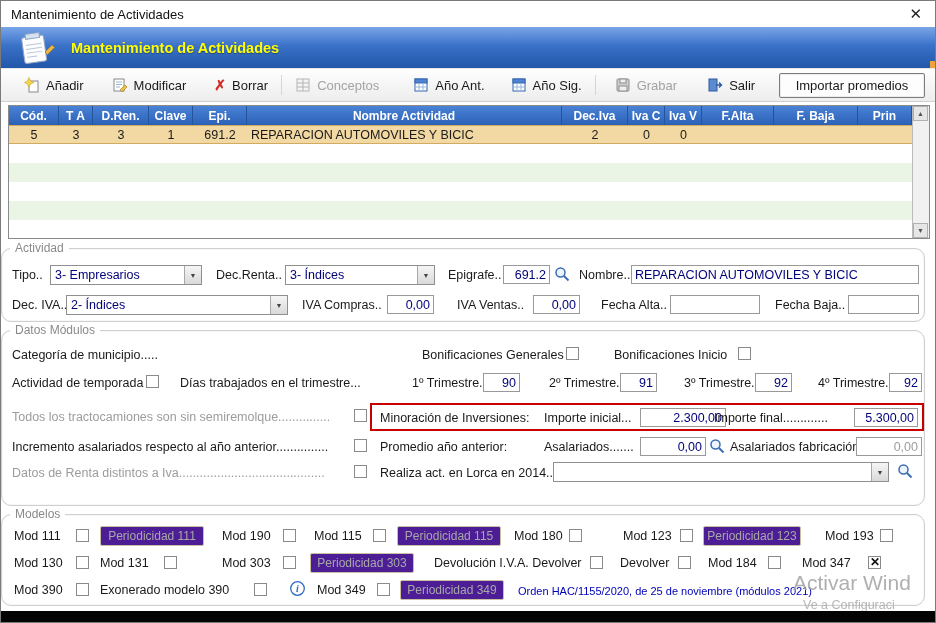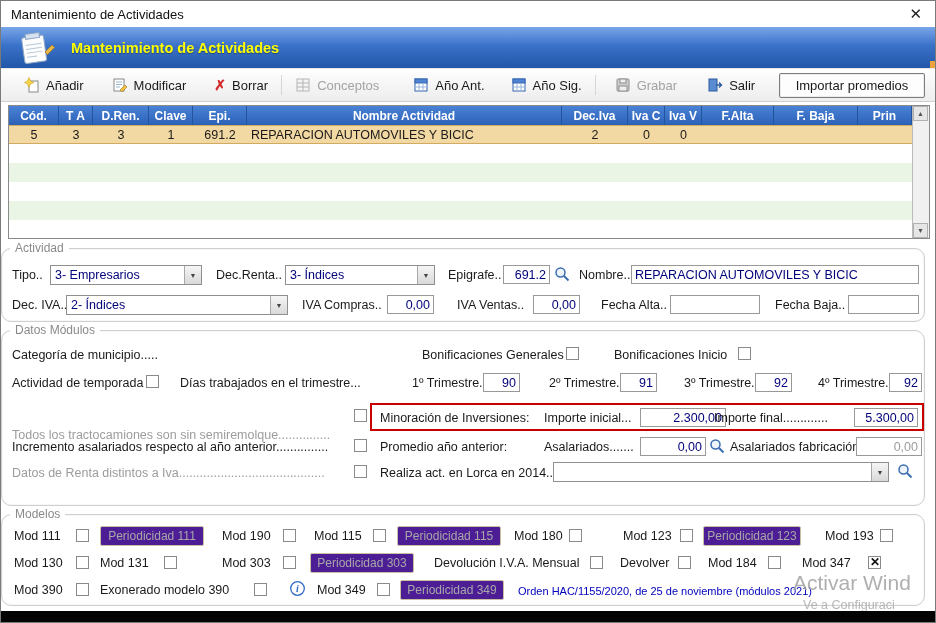--- a/index.html
+++ b/index.html
@@ -290,21 +290,21 @@
   <span class="lbl" style="left:178px; top:45px;">Días trabajados en el trimestre...</span>
   <span class="lbl" style="left:410px; top:45px;">1º Trimestre.</span>
   <div class="field" style="left:481px; top:42px; width:37px;">90</div>
   <span class="lbl" style="left:547px; top:45px;">2º Trimestre.</span>
   <div class="field" style="left:618px; top:42px; width:37px;">91</div>
   <span class="lbl" style="left:682px; top:45px;">3º Trimestre.</span>
   <div class="field" style="left:753px; top:42px; width:37px;">92</div>
   <span class="lbl" style="left:816px; top:45px;">4º Trimestre.</span>
   <div class="field" style="left:887px; top:42px; width:33px;">92</div>
 
-  <span class="lbl gray" style="left:10px; top:79px;margin-top:18px;">Todos los tractocamiones son sin semiremolque...............</span>
+  <span class="lbl gray" style="left:10px; top:79px;">Todos los tractocamiones son sin semiremolque...............</span>
   <div class="cb" style="left:352px; top:78px;"></div>
   <div class="redbox" style="left:368px; top:72px; width:554px; height:28px;">
     <span class="lbl" style="left:8px; top:6px;">Minoración de Inversiones:</span>
     <span class="lbl" style="left:172px; top:6px;">Importe inicial...</span>
     <div class="field" style="left:268px; top:3px; width:86px;">2.300,00</div>
     <span class="lbl" style="left:342px; top:6px;">Importe final.............</span>
     <div class="field" style="left:482px; top:3px; width:64px;">5.300,00</div>
   </div>
 
   <span class="lbl" style="left:10px; top:109px;">Incremento asalariados respecto al año anterior...............</span>
@@ -356,21 +356,21 @@
   <span class="lbl" style="left:823px; top:14px;">Mod 193</span>
   <div class="cb" style="left:878px; top:14px;"></div>
 
   <span class="lbl" style="left:12px; top:41px;">Mod 130</span>
   <div class="cb" style="left:74px; top:41px;"></div>
   <span class="lbl" style="left:98px; top:41px;">Mod 131</span>
   <div class="cb" style="left:162px; top:41px;"></div>
   <span class="lbl" style="left:220px; top:41px;">Mod 303</span>
   <div class="cb" style="left:281px; top:41px;"></div>
   <div class="pbtn" style="left:308px; top:38px; width:104px;">Periodicidad 303</div>
-  <span class="lbl" style="left:432px; top:41px;">Devolución I.V.A. Mensual</span>
+  <span class="lbl" style="left:432px; top:41px;">Devolución I.V.A. Devolver</span>
   <div class="cb" style="left:588px; top:41px;"></div>
   <span class="lbl" style="left:618px; top:41px;">Devolver</span>
   <div class="cb" style="left:676px; top:41px;"></div>
   <span class="lbl" style="left:706px; top:41px;">Mod 184</span>
   <div class="cb" style="left:766px; top:41px;"></div>
   <span class="lbl" style="left:800px; top:41px;">Mod 347</span>
   <div class="cb checked" style="left:866px; top:41px;"></div>
 
   <span class="lbl" style="left:12px; top:68px;">Mod 390</span>
   <div class="cb" style="left:74px; top:68px;"></div>

